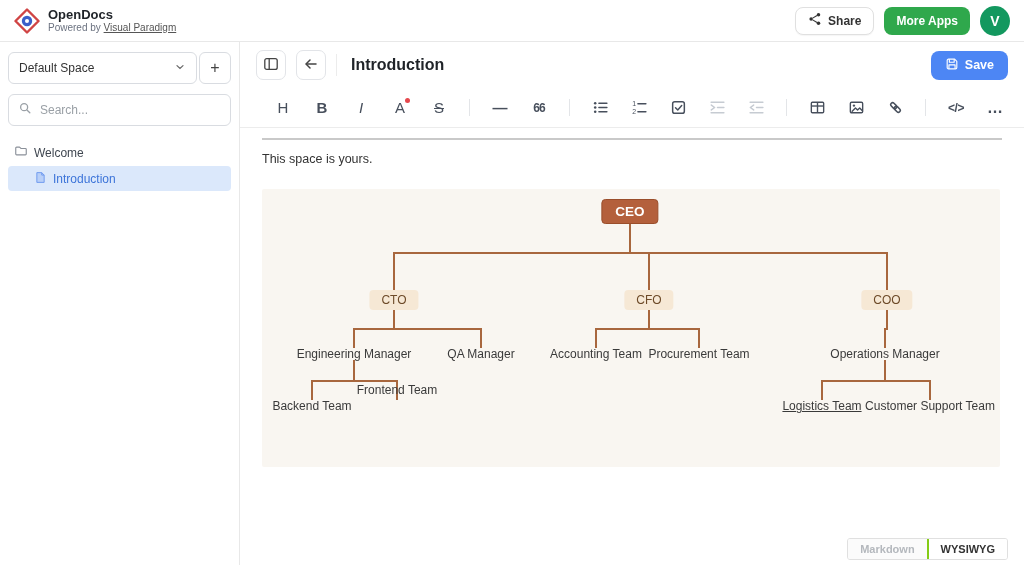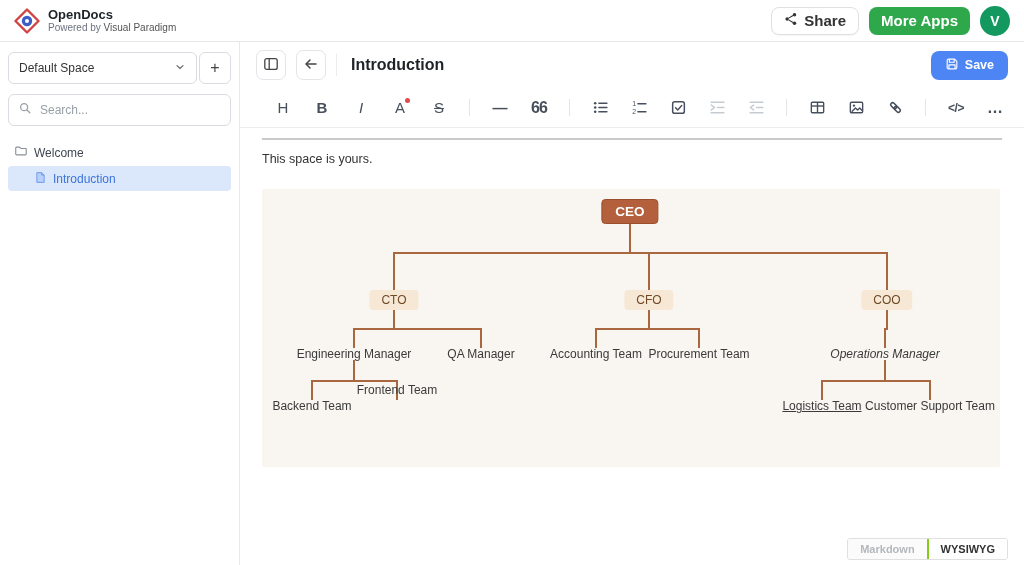--- a/index.html
+++ b/index.html
@@ -14,24 +14,24 @@
   
   .topbar {
     height:42px; flex:0 0 42px; display:flex; align-items:center;
     justify-content:space-between; padding:12px 14px;
     border-bottom:1px solid #e8e8e8; background:#fff;
   }
   .brand { display:flex; align-items:center; gap:8px; }
   .logo { width:26px; height:26px; display:flex; }
   .app-name { font-size:13px; font-weight:bold; color:#1f2328; line-height:14px; }
   .powered { font-size:10px; color:#6b7280; line-height:12px; }
-  .pv-link { color:#555; cursor:pointer; }
+  .pv-link { color:#555; text-decoration:underline; cursor:pointer; }
   .topbar-right { display:flex; align-items:center; gap:10px; }
   .btn {
-    height:28px; border-radius:8px; font-size:15px; font-weight:bold;
+    height:28px; border-radius:8px; font-size:12px; font-weight:bold;
     display:inline-flex; align-items:center; gap:6px; padding:0 12px;
     cursor:pointer; border:1px solid transparent; font-family:inherit;
   }
   .share-btn { background:#fff; border-color:#e0e0e0; color:#333; box-shadow:0 1px 1px rgba(0,0,0,.04); }
   .green-btn { background:var(--accent_green); color:#fff; border:none; }
   .avatar {
     width:30px; height:30px; border-radius:50%; background:var(--avatar_green);
     color:#fff; font-weight:bold; font-size:14px; display:flex;
     align-items:center; justify-content:center; cursor:pointer;
   }
@@ -82,21 +82,21 @@
     padding:0 0 0 30px; border-bottom:1px solid #ececec;
   }
   .fmt-btn {
     width:26px; height:26px; display:flex; align-items:center; justify-content:center;
     background:transparent; border:none; color:#474f5c; font-size:15px; cursor:pointer;
     border-radius:4px; position:relative; padding:0; font-family:inherit;
   }
   .fmt-btn.bold span { font-weight:800; }
   .fmt-btn.italic span { font-style:italic; }
   .fmt-btn.strike span { text-decoration:line-through; }
-  .fmt-btn.quote span { font-weight:800; font-size:16px; letter-spacing:-1px; }
+  .fmt-btn.quote span { font-weight:800; font-size:12px; letter-spacing:-1px; }
   .fmt-btn.code span { font-size:12px; font-weight:bold; letter-spacing:-0.5px; }
   .fmt-btn.more span { font-size:16px; font-weight:bold; }
   .fmt-btn.hr span { font-weight:bold; }
   .fmt-btn.disabled { color:#c6cbd2; cursor:default; }
   .red-dot { width:5px; height:5px; background:#e5484d; border-radius:50%; position:absolute; top:3px; right:3px; }
   .sep { width:1px; height:17px; background:#e3e5e8; margin:0 4px; }
   .fmt-btn svg { display:block; }
 
   
   .doc-content { flex:1; padding:10px 22px 0; position:relative; overflow:hidden; }
@@ -379,21 +379,21 @@
               <line x1="668" y1="192" x2="668" y2="210"></line>
             </svg>
         <div class="node root" style="left: 368px; top: 10px;">CEO</div>
             <div class="node box" style="left: 132px; top: 101px;">CTO</div>
             <div class="node box" style="left: 387px; top: 101px;">CFO</div>
             <div class="node box" style="left: 625px; top: 101px;">COO</div>
             <div class="node text" style="left: 92px; top: 158px;">Engineering Manager</div>
             <div class="node text" style="left: 219px; top: 158px;">QA Manager</div>
             <div class="node text" style="left: 334px; top: 158px;">Accounting Team</div>
             <div class="node text" style="left: 437px; top: 158px;">Procurement Team</div>
-            <div class="node text" style="left: 623px; top: 158px; font-style: italic;">Operations Manager</div>
+            <div class="node text" style="left: 623px; top: 158px;">Operations Manager</div>
             <div class="node text" style="left: 50px; top: 210px;">Backend Team</div>
             <div class="node text" style="left: 135px; top: 194px;">Frontend Team</div>
             <div class="node text" style="left: 560px; top: 210px; text-decoration: underline;">Logistics Team</div>
             <div class="node text" style="left: 668px; top: 210px;">Customer Support Team</div>
           </div>
       </div>
 
       <div class="mode-switch">
         <button class="mode markdown">Markdown</button>
         <button class="mode wysiwyg">WYSIWYG</button>

